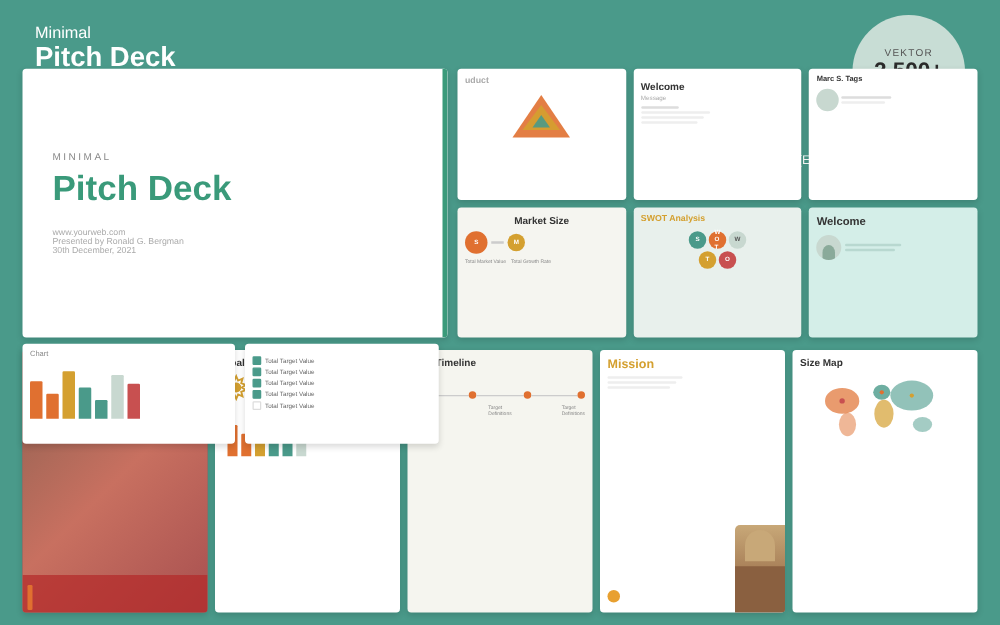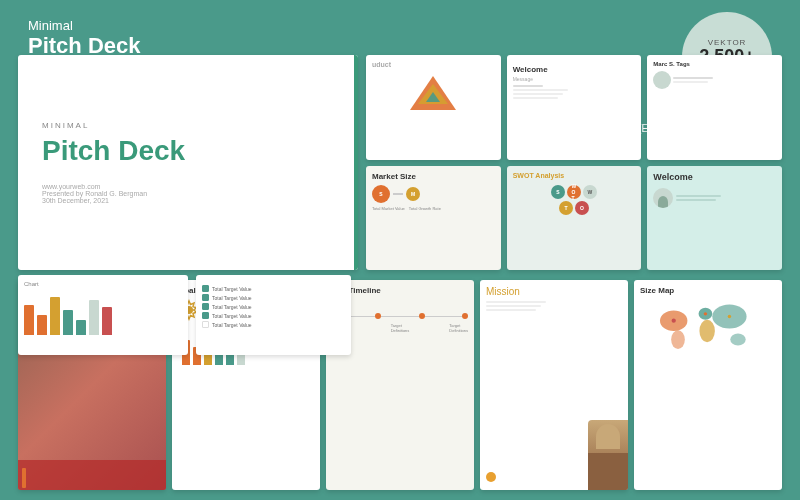--- a/index.html
+++ b/index.html
@@ -201,20 +201,21 @@
 
     
     .slide-market {
       background: #f5f5f0;
       padding: 6px;
     }
     .slide-market .s-title {
       font-size: 8px;
       font-weight: 700;
       color: #333;
+      text-align: center;
     }
 
     
     .slide-swot {
       background: #e8f0ec;
       padding: 6px;
     }
     .slide-swot .s-title {
       font-size: 8px;
       font-weight: 600;
@@ -268,21 +269,21 @@
       color: #333;
     }
 
     .slide-mission {
       padding: 6px;
       background: white;
       position: relative;
     }
     .slide-mission .s-title {
       font-size: 10px;
-      font-weight: 400;
+      font-weight: 700;
       color: #d4a030;
     }
 
     .slide-worldmap {
       padding: 6px;
       background: white;
     }
     .slide-worldmap .s-title {
       font-size: 8px;
       font-weight: 700;

